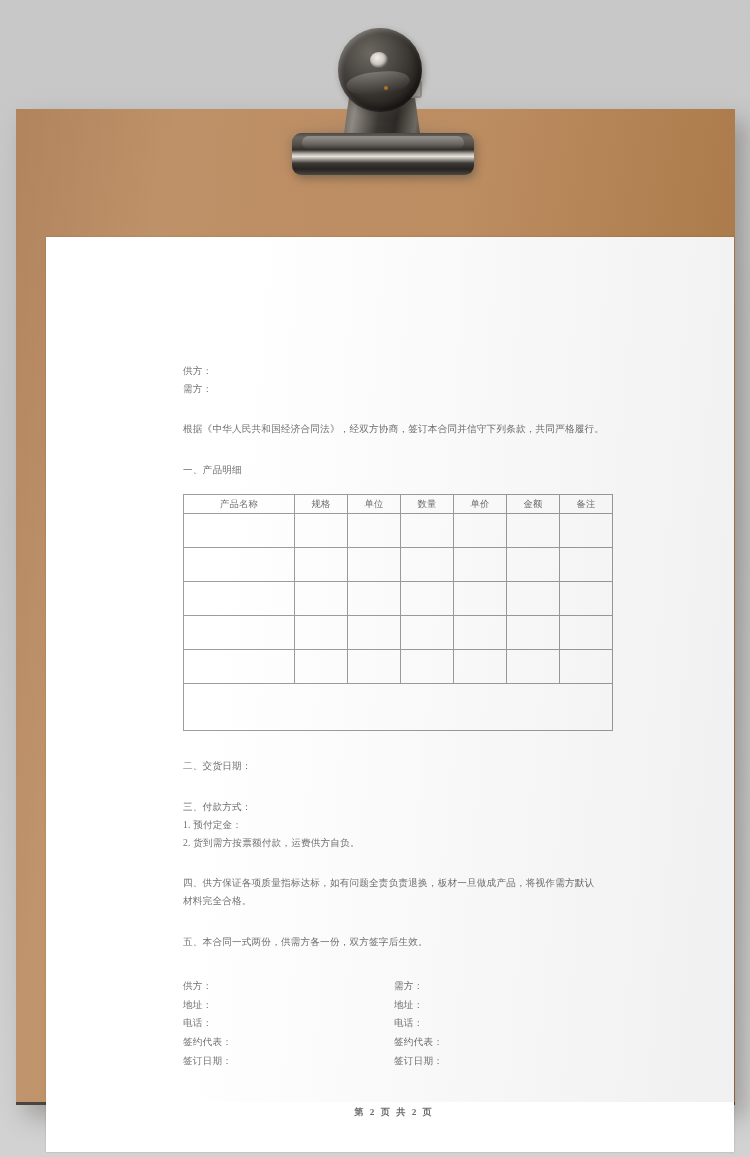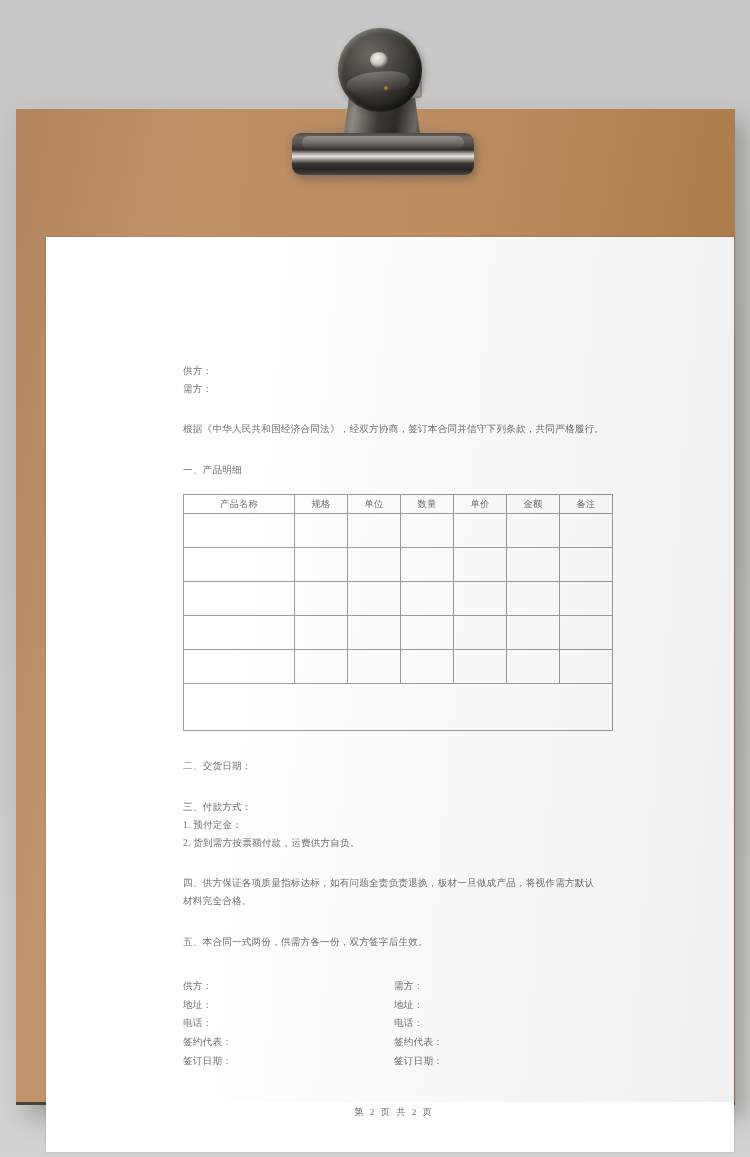--- a/index.html
+++ b/index.html
@@ -115,20 +115,21 @@
   }
   .sig-col .line { line-height: 1.95; }
 
   
   .page-footer {
     text-align: center;
     font-size: 9.2px;
     color: #6b6b6b;
     letter-spacing: 2px;
     margin-top: 34px;
+    font-weight: bold;
   }
 
   
   .clip {
     position: absolute;
     left: 284px;
     top: 24px;
     width: 200px;
     height: 160px;
     pointer-events: none;

